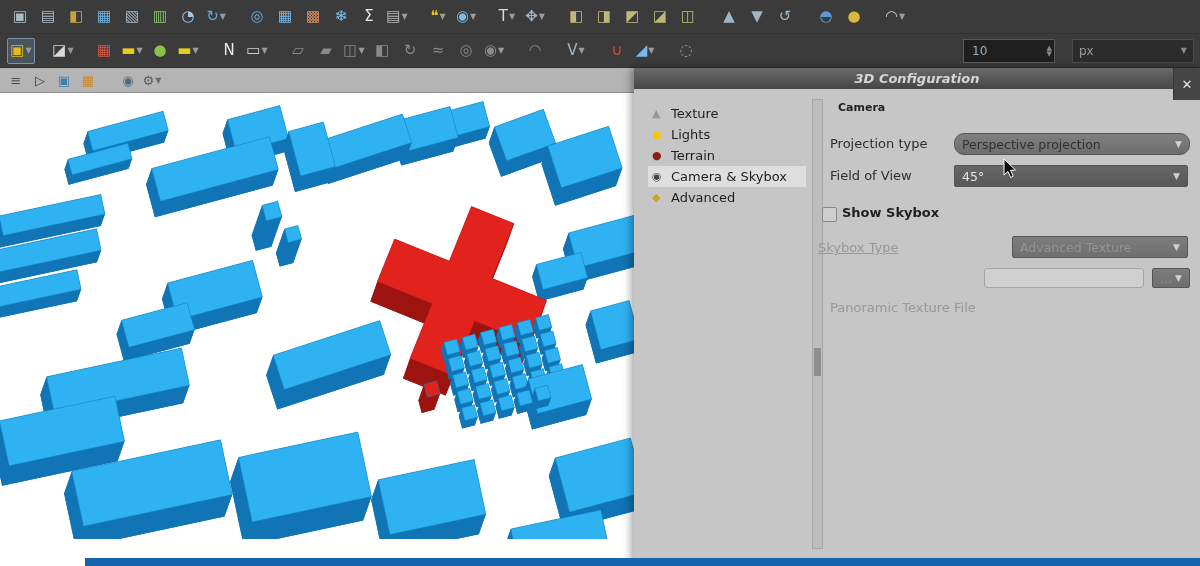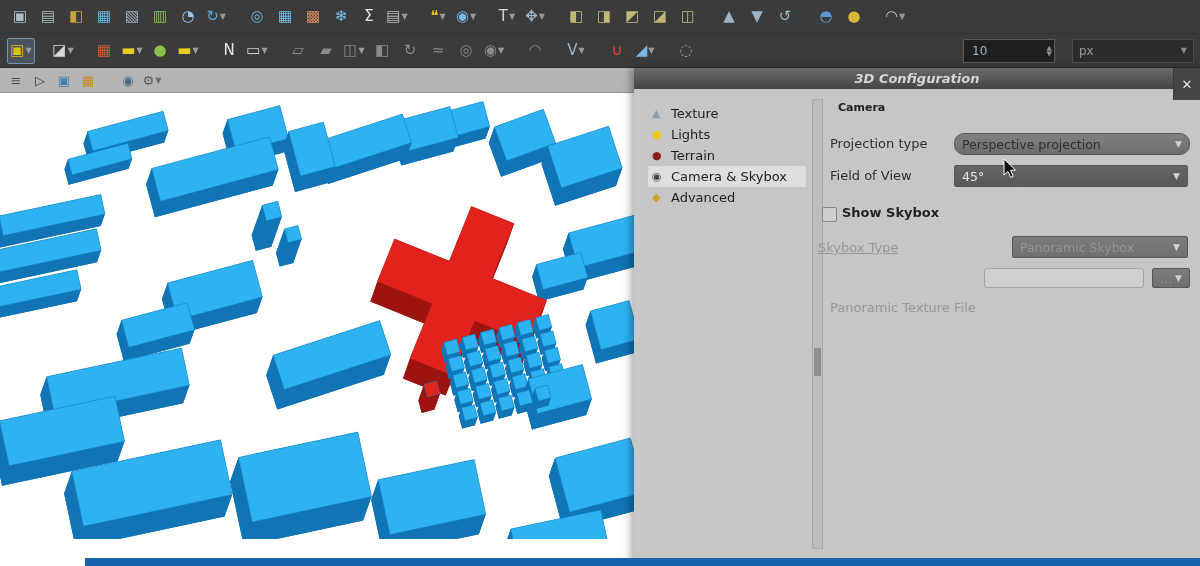--- a/index.html
+++ b/index.html
@@ -718,21 +718,21 @@
         <div class="combo darktext" style="left:320px;top:76px;width:234px;">
           <span>45°</span>
           <span class="caret">▼</span>
         </div>
 
         <div class="checkbox"></div>
         <div class="cb-label">Show Skybox</div>
 
         <div class="lbl dis" style="left:184px;top:151px;text-decoration:underline;">Skybox Type</div>
         <div class="combo dis" style="left:378px;top:147px;width:176px;">
-          <span>Panoramic Skybox</span>
+          <span>Advanced Texture</span>
           <span class="caret">▼</span>
         </div>
 
         <div class="lbl dis" style="left:196px;top:183px;margin-top:28px;">Panoramic Texture File</div>
         <div class="textinput"></div>
         <div class="combo dis" style="left:518px;top:179px;width:38px;height:20px;">
           <span>…</span>
           <span class="caret">▼</span>
         </div>
       </div>

